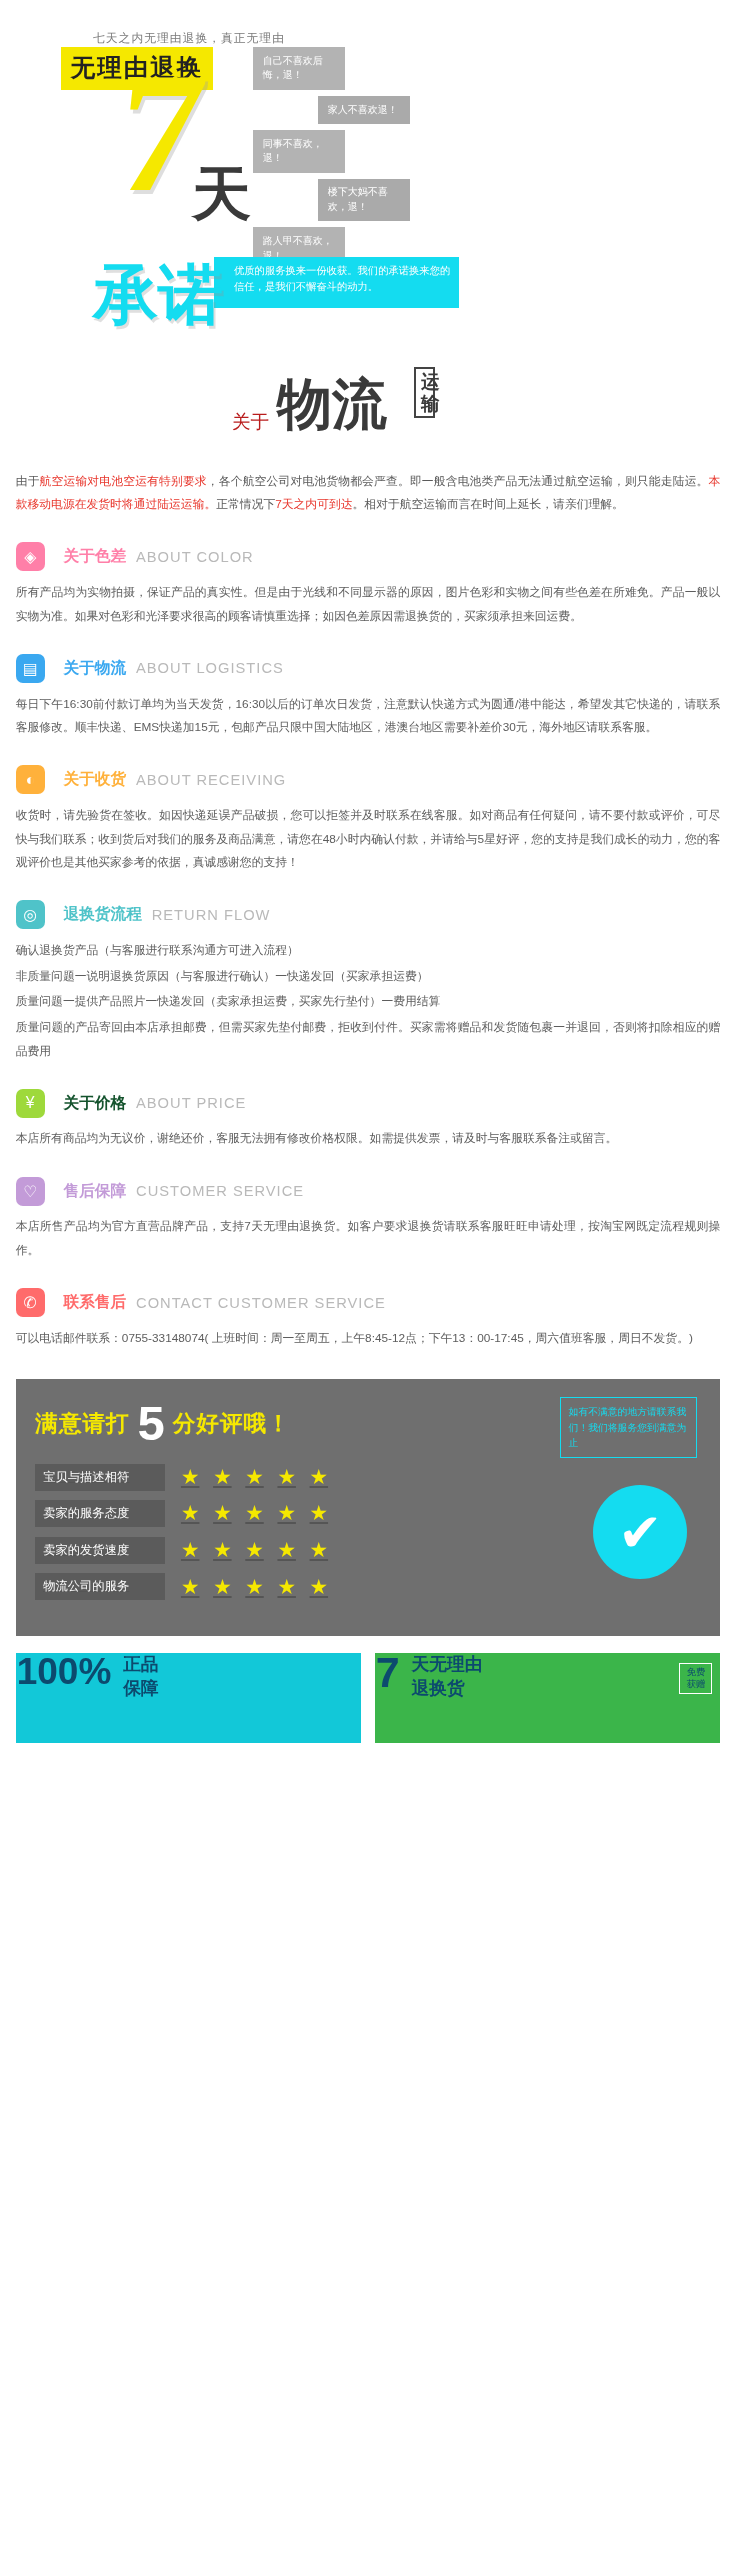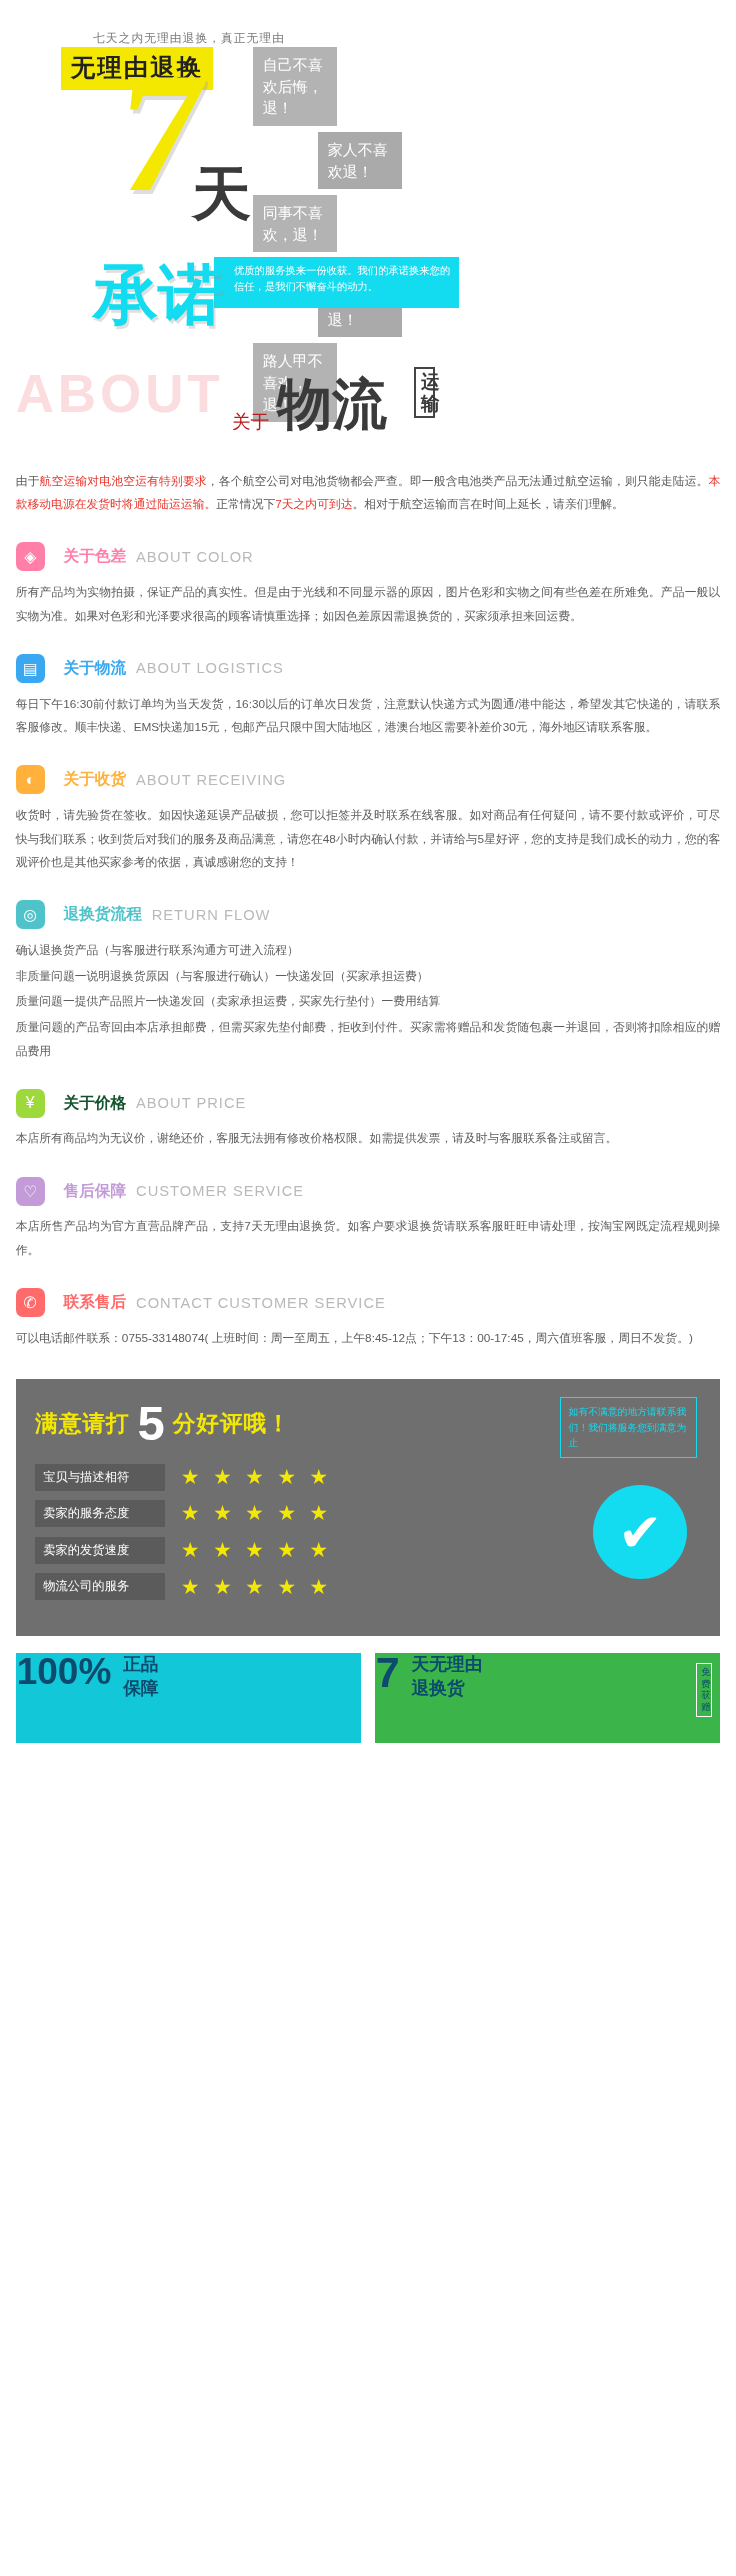--- a/index.html
+++ b/index.html
@@ -30,23 +30,23 @@
     color: #f5e800; font-family: "Liberation Serif", serif;
     transform: skewX(-6deg);
     text-shadow: 2.9px 3.9px 0 rgba(160,160,160,.35);
   }
   .big-tian {
     position: absolute; left: 192px; top: 155px;
     font-size: 59px; font-weight: bold; color: #3a3a3a;
   }
   .quotes { position: absolute; left: 253px; top: 47px; width: 196px; }
   .q {
-    background: #b3b3b3; color: #fff; font-size: 15px;
+    background: #b3b3b3; color: #fff; font-size: 10px;
     padding: 6.9px 9.8px; margin-bottom: 5.9px; line-height: 1.45;
-    width: 84px;
+    width: 92px;
   }
   .q.right { margin-left: 65px; background: #aaaaaa; }
 
   .promise-band {
     position: absolute; left: 0; top: 257px; width: 100%;
     height: 61px;
   }
   .promise-cyan {
     position: absolute; left: 214px; top: 0; width: 245px; height: 51px;
     background: #14dcf0;
@@ -116,21 +116,21 @@
   .review-top { display: flex; align-items: center; }
   .rv-satisfy { color: #f5e800; font-size: 22.6px; font-weight: bold; letter-spacing: 1px; text-align: right; }
   .rv-five { color: #fff; font-size: 49px; font-weight: bold; margin: 0 7.9px; line-height: 45px; }
   .rv-good { color: #f5e800; font-size: 22.6px; font-weight: bold; letter-spacing: 1px; }
   .rv-note {
     position: absolute; right: 23.6px; top: 17.7px;
     border: 1px solid #14dcf0; color: #14dcf0;
     font-size: 9.8px; padding: 5.9px 7.9px; line-height: 1.6; width: 137px;
   }
   .rv-rows { margin-top: 17.7px; }
-  .rv-row { display: flex; align-items: center; margin-bottom: 9.8px; }
+  .rv-row { display: flex; align-items: center; margin-bottom: 9.8px; text-decoration: underline; }
   .rv-label {
     background: #5b5b5b; color: #ffffff; font-size: 12.3px;
     padding: 4.9px 7.9px; width: 130px;
   }
   .rv-stars { display: flex; gap: 13.7px; margin-left: 15.7px; }
   .star { color: #f5e800; font-size: 20.6px; line-height: 20.6px; }
   .rv-check {
     position: absolute; right: 33px; top: 106px;
     width: 94px; height: 94px; border-radius: 50%;
     background: #14dcf0; display: flex; align-items: center; justify-content: center;
@@ -144,21 +144,21 @@
     padding: 0 1px; position: relative; color: #0c4a6e;
   }
   .bn-cyan { background: #12c8d8; }
   .bn-green { background: #3bb54a; }
   .bn-big { font-size: 37px; font-weight: bold; line-height: 37px; }
   .bn-big-sm { font-size: 43px; font-weight: bold; line-height: 39px; }
   .bn-txt { margin-left: 11.8px; font-size: 17.7px; font-weight: bold; line-height: 1.35; }
   .bn-corner {
     position: absolute; right: 7.9px; top: 9.8px;
     border: 1px solid #fff; font-size: 9.3px; padding: 2.9px 3.9px;
-    line-height: 1.25; text-align: center; width: 16px; margin-left: 45px;
+    line-height: 1.25; text-align: center; width: 33px; margin-left: 45px;
   }
 
   
   .ic-color { background: #ff7fa8; }
   .ic-logi  { background: #3aa8f0; }
   .ic-recv  { background: #ffb13b; }
   .ic-flow  { background: #4fc3c9; }
   .ic-price { background: #9ed93b; }
   .ic-after { background: #c39bd8; }
   .ic-contact { background: #ff6b6b; }
@@ -191,21 +191,20 @@
     </div>
 
     <div class="promise-band">
       <div class="promise-cyan"></div>
       <div class="promise-text">优质的服务换来一份收获。我们的承诺换来您的信任，是我们不懈奋斗的动力。</div>
       <div class="promise-word">承诺</div>
     </div>
   </div>
 
   <div class="about-head">
-    <div class="about-ghost">ABOUT</div>
     <div class="about-guanyu">关于</div>
     <div class="about-wuliu">物流</div>
     <div class="about-yunshu">运输</div>
   </div>
 
   <div class="intro">
     <span>由于</span><span class="red">航空运输对电池空运有特别要求</span><span>，各个航空公司对电池货物都会严查。即一般含电池类产品无法通过航空运输，则只能走陆运。</span><span class="red">本款移动电源在发货时将通过陆运运输。</span><span>正常情况下</span><span class="red">7天之内可到达</span><span>。相对于航空运输而言在时间上延长，请亲们理解。</span>
   </div>
 
   <div class="section">

